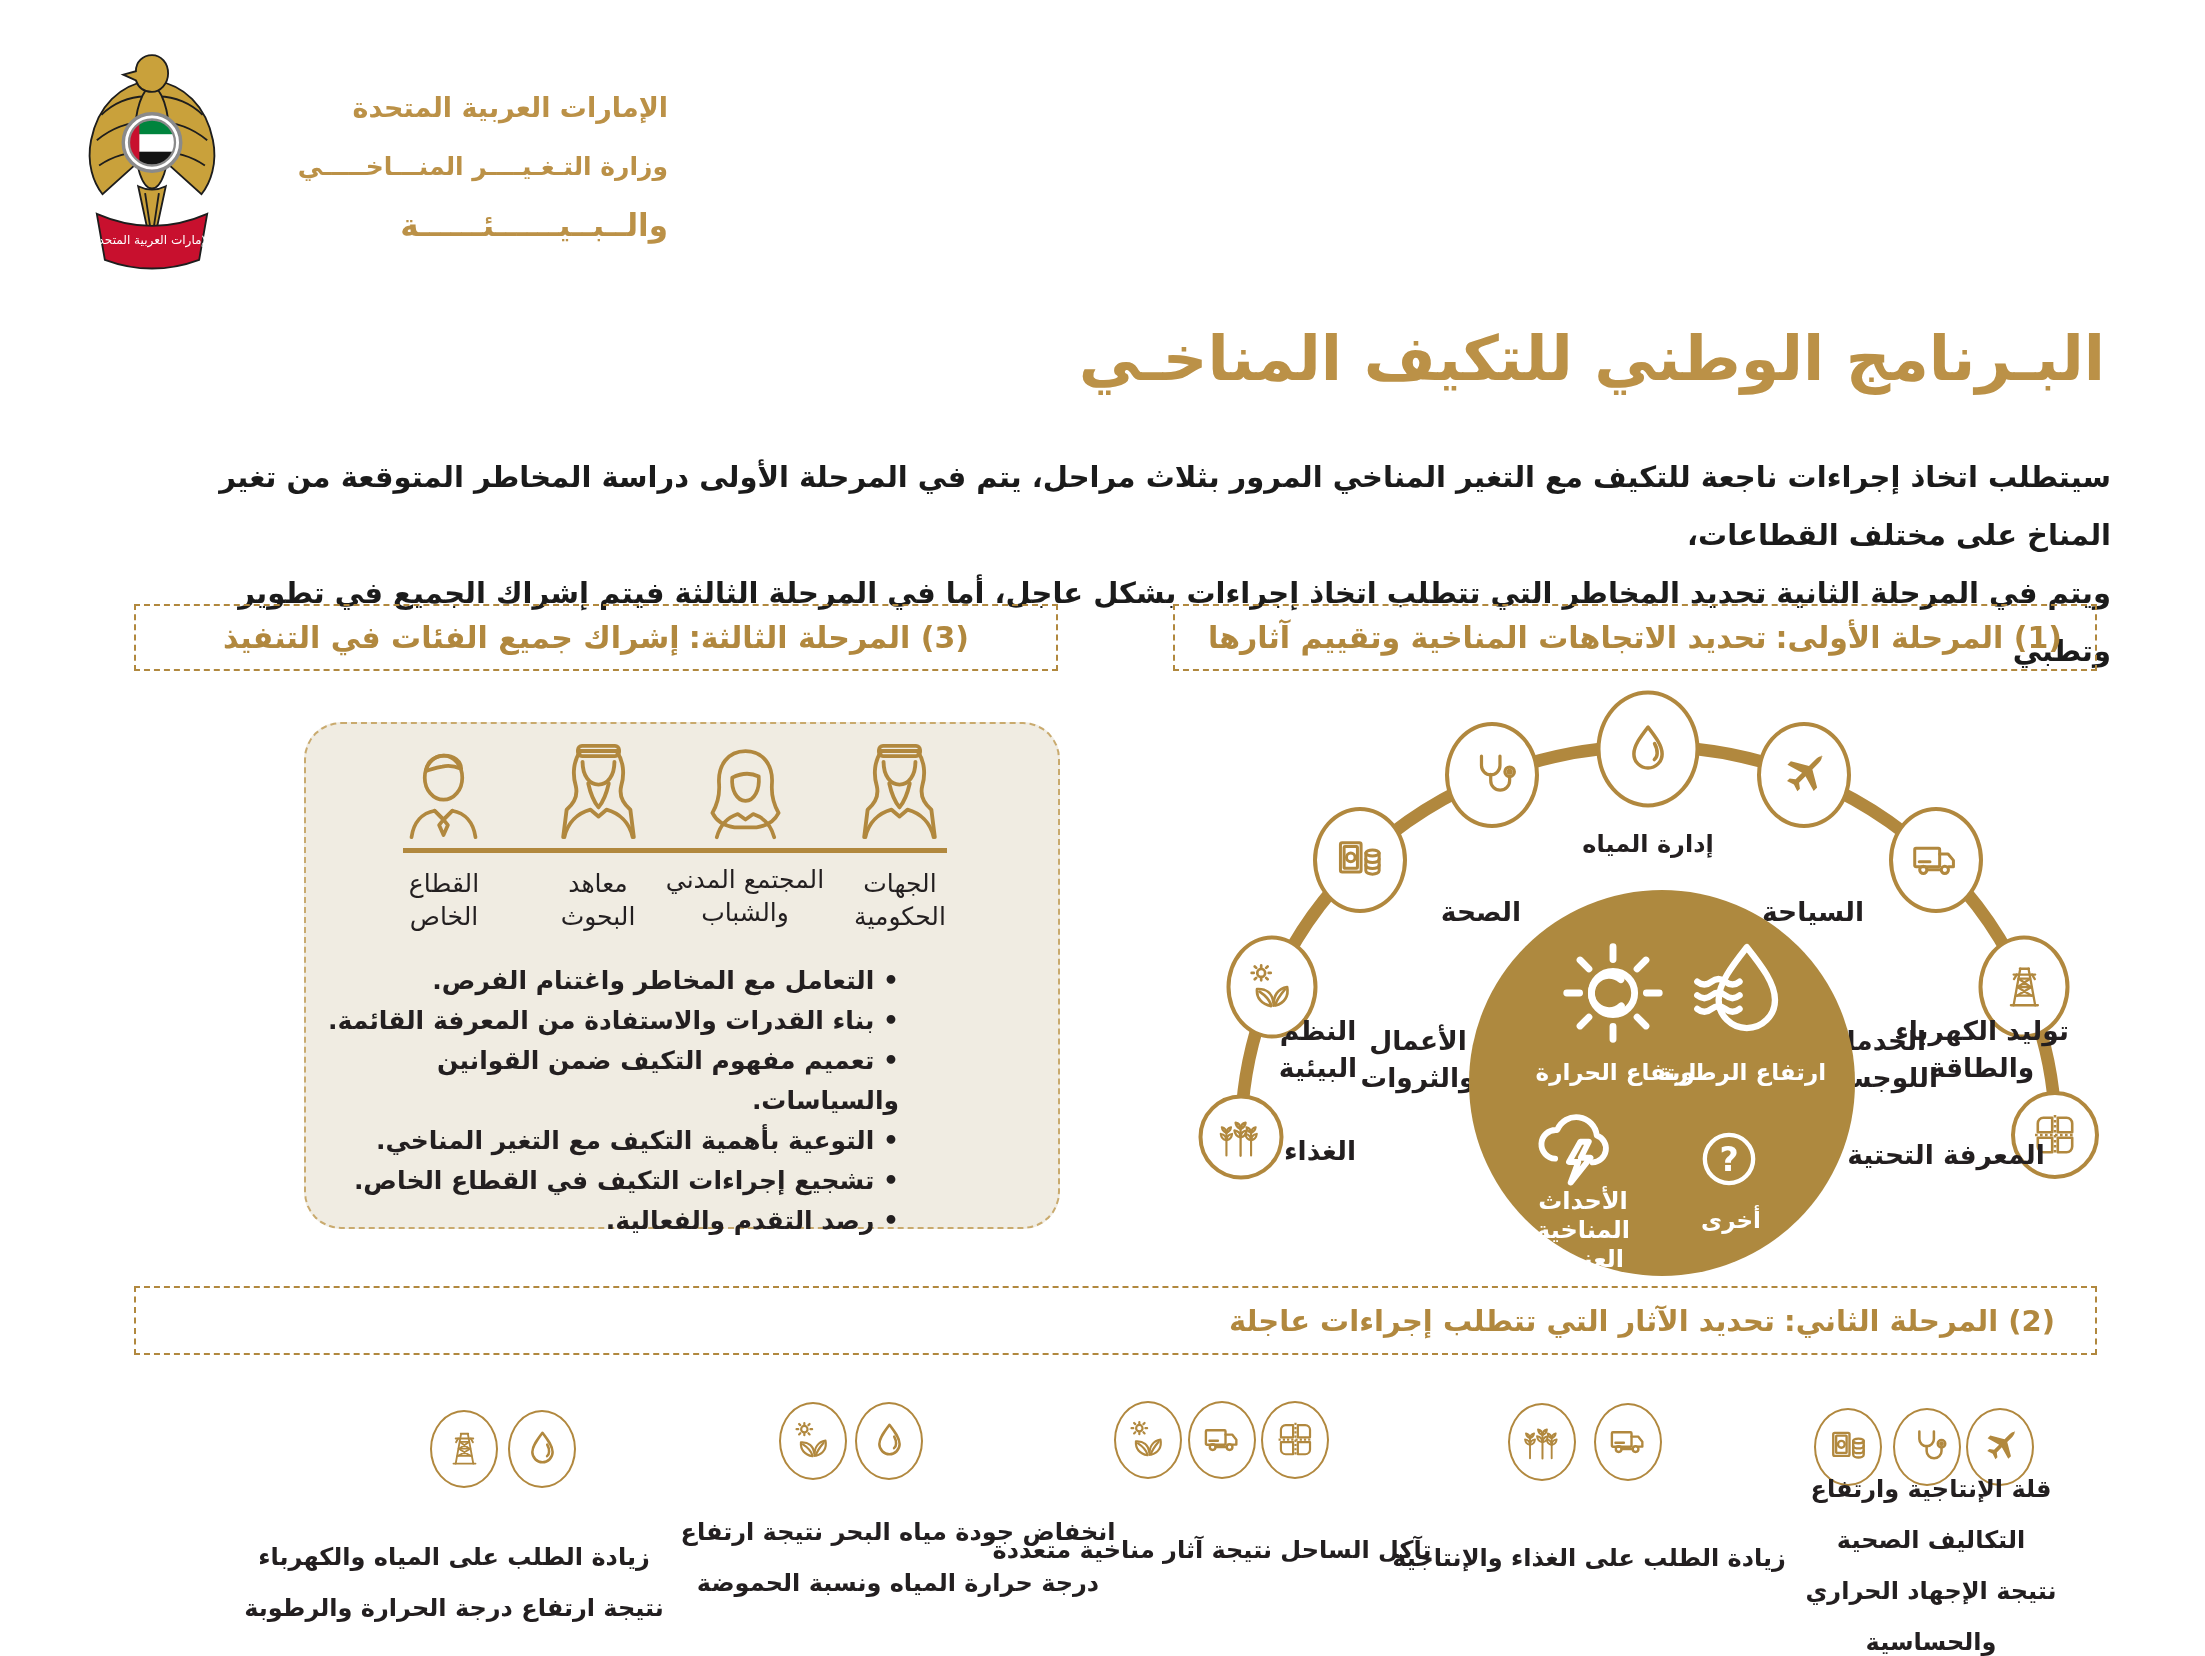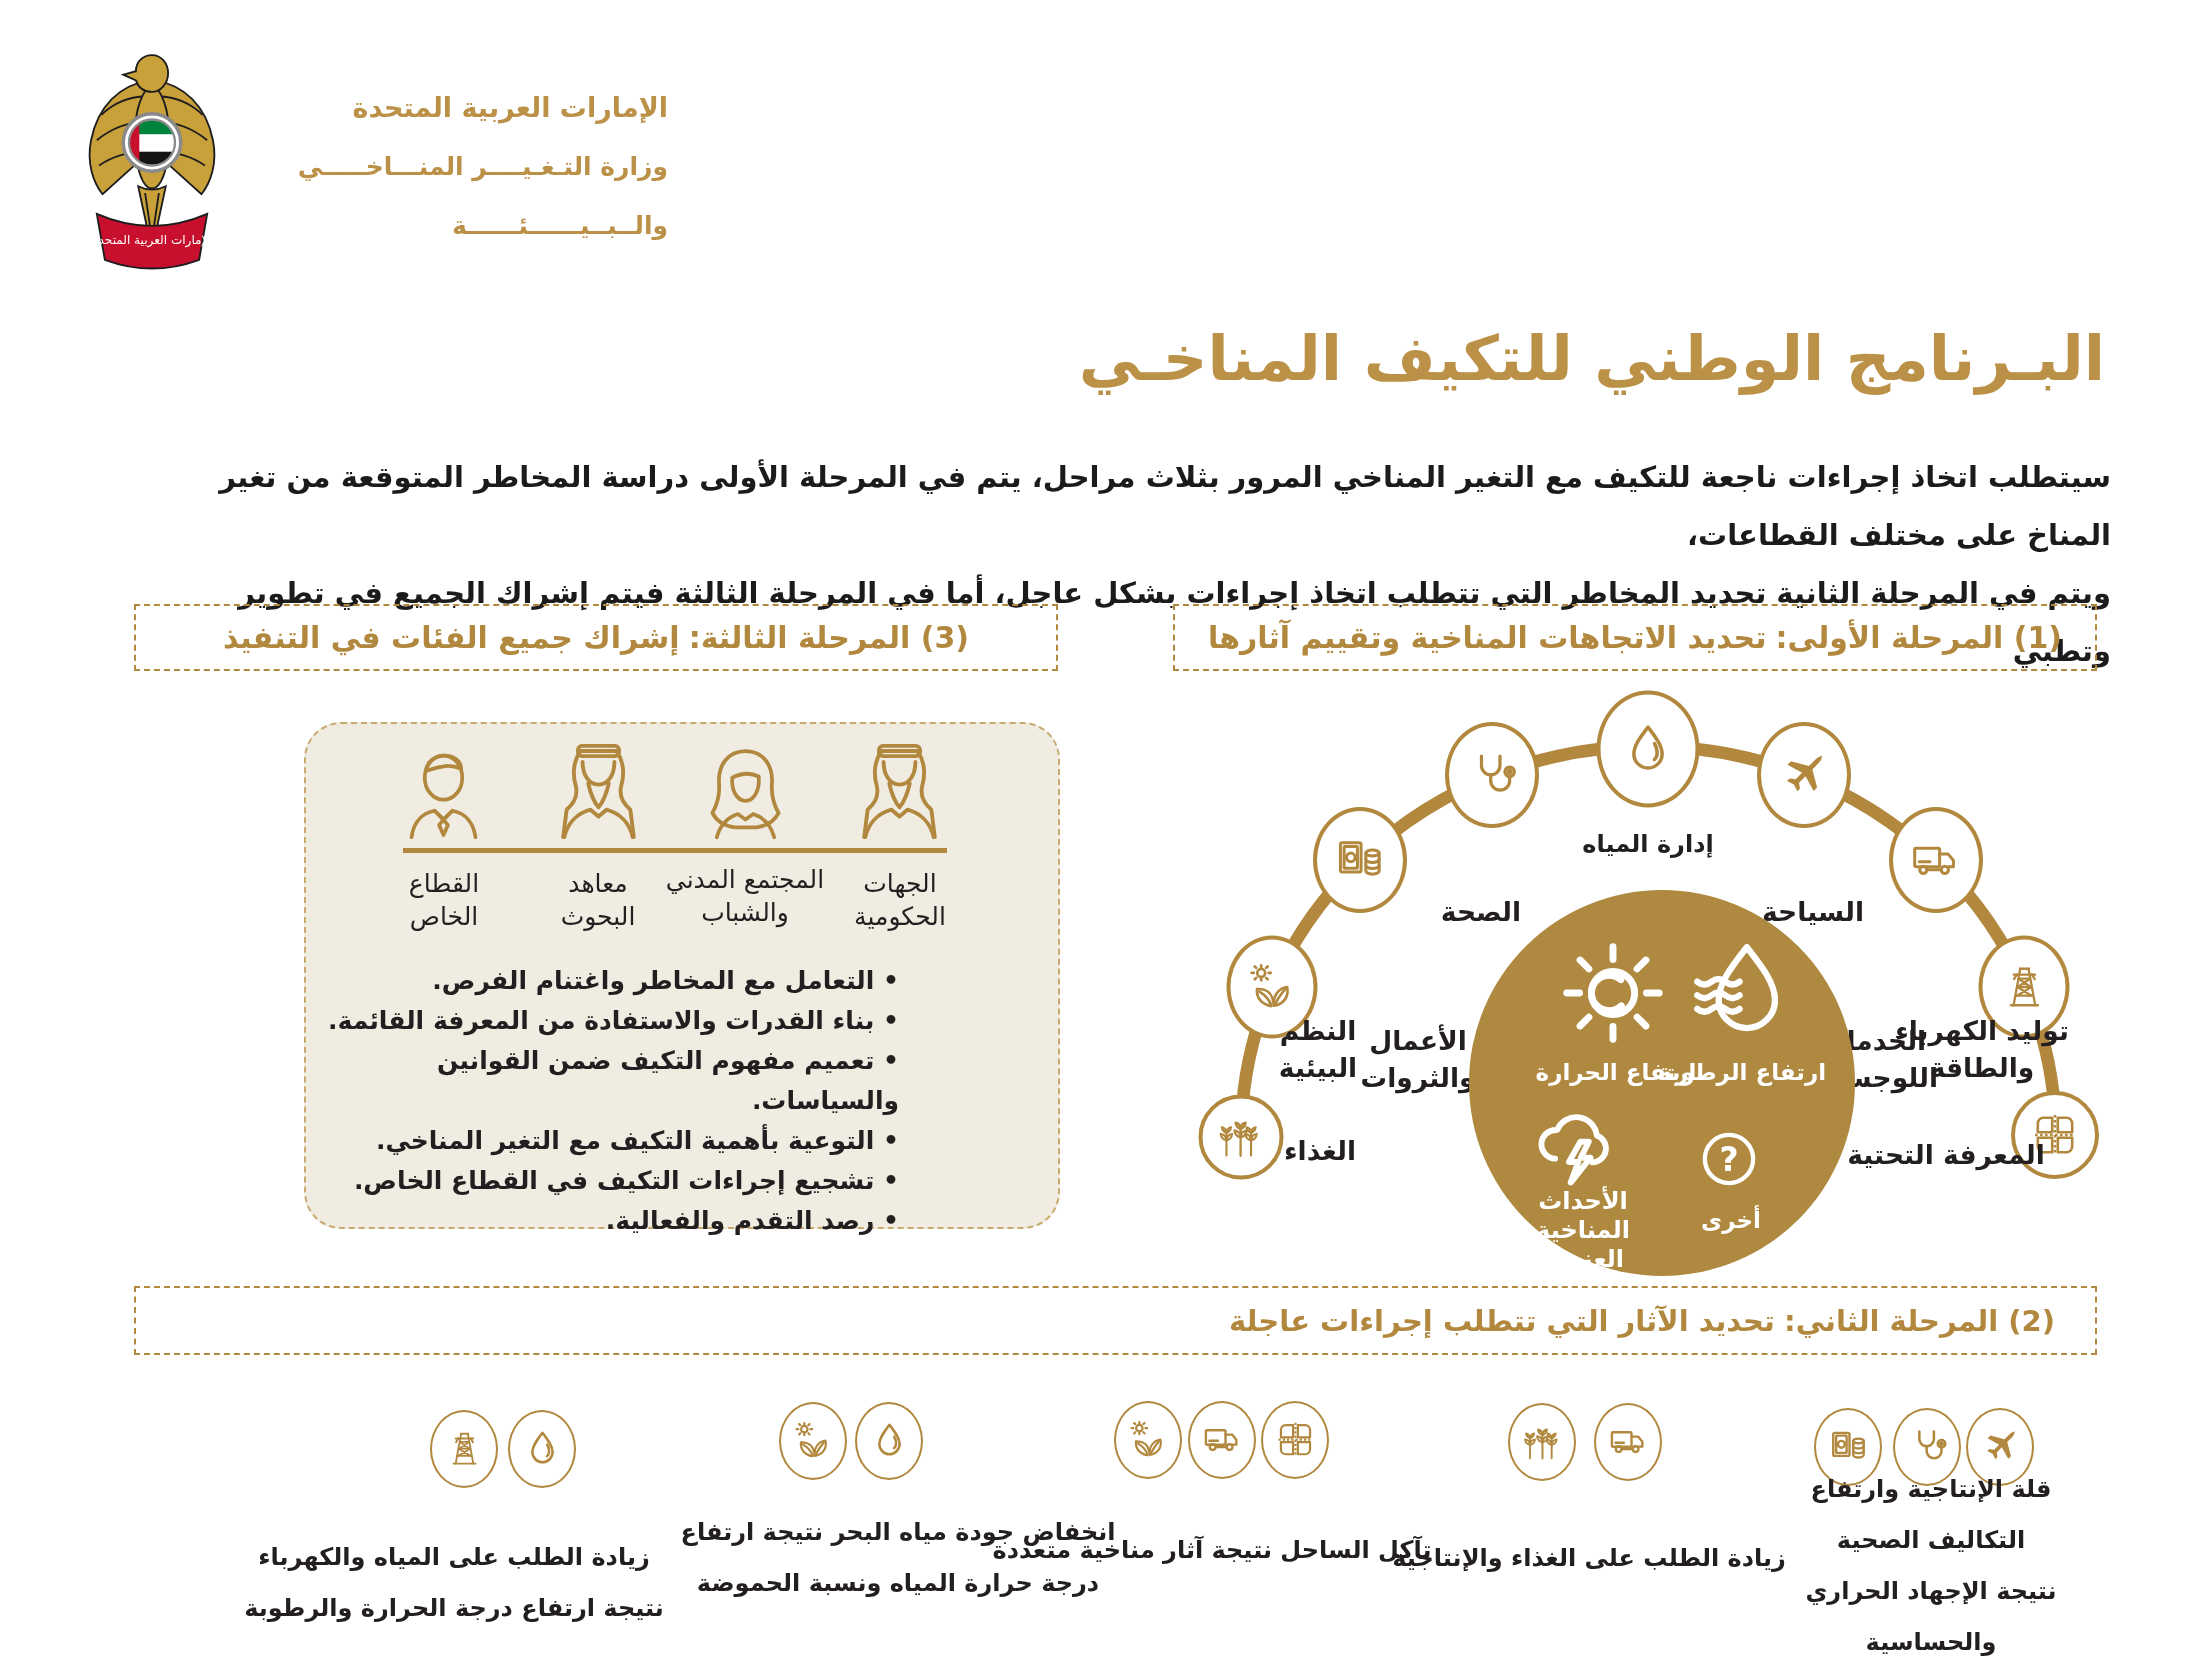--- a/index.html
+++ b/index.html
@@ -14,21 +14,21 @@
   #canvas{position:relative;width:2205px;height:1656px;background:#fff;overflow:hidden;
           font-family:"DejaVu Sans",sans-serif;}
   .abs{position:absolute;}
   .pre{white-space:pre-line;}
 
   
   .ministry-text{position:absolute;left:271px;top:79px;width:397px;text-align:right;
     color:var(--gold-title);font-weight:bold;direction:rtl;}
   .ministry-text .l1{font-size:27px;line-height:58px;}
   .ministry-text .l2{font-size:25px;line-height:59px;}
-  .ministry-text .l3{font-size:25px;line-height:59px;}
+  .ministry-text .l3{font-size:31px;line-height:59px;}
 
   
   .page-title{position:absolute;right:92px;top:314px;color:var(--gold-title);
     font-size:62px;font-weight:bold;direction:rtl;white-space:nowrap;}
   .intro{position:absolute;left:132px;right:92px;top:446px;color:#1b1b1b;
     font-size:29px;font-weight:bold;line-height:58px;text-align:right;direction:rtl;}
 
   
   .phase-box{position:absolute;box-sizing:border-box;border:2.9px dashed var(--gold);
     color:var(--gold);font-weight:bold;direction:rtl;font-size:30px;}

